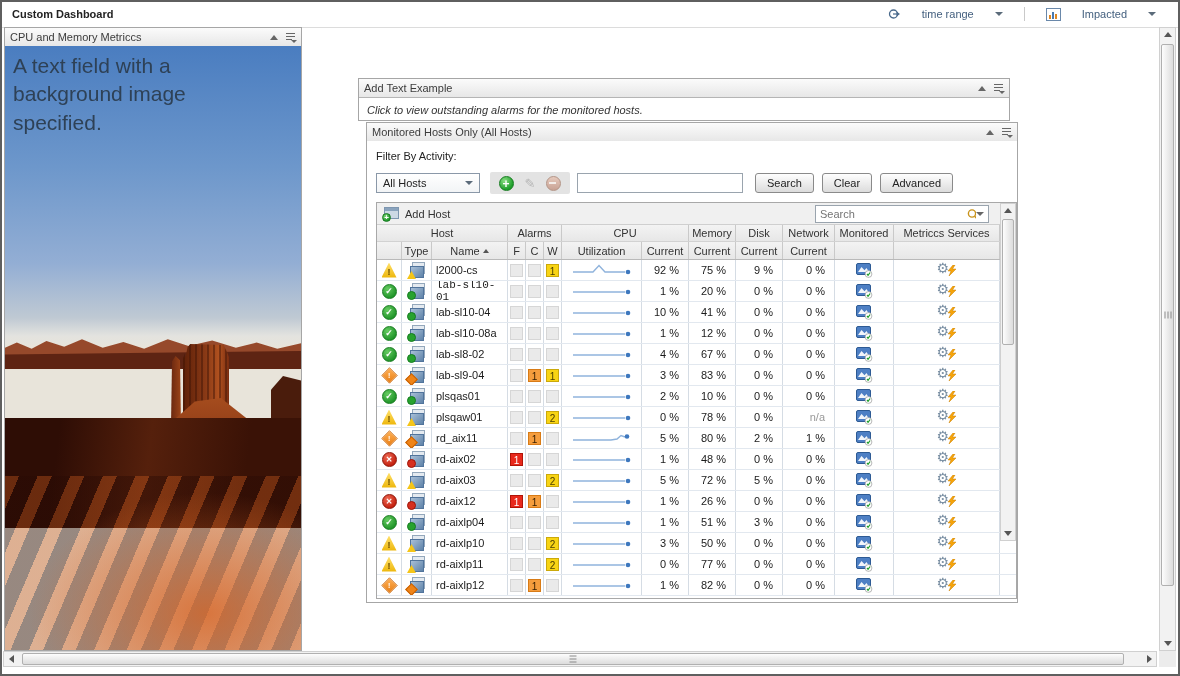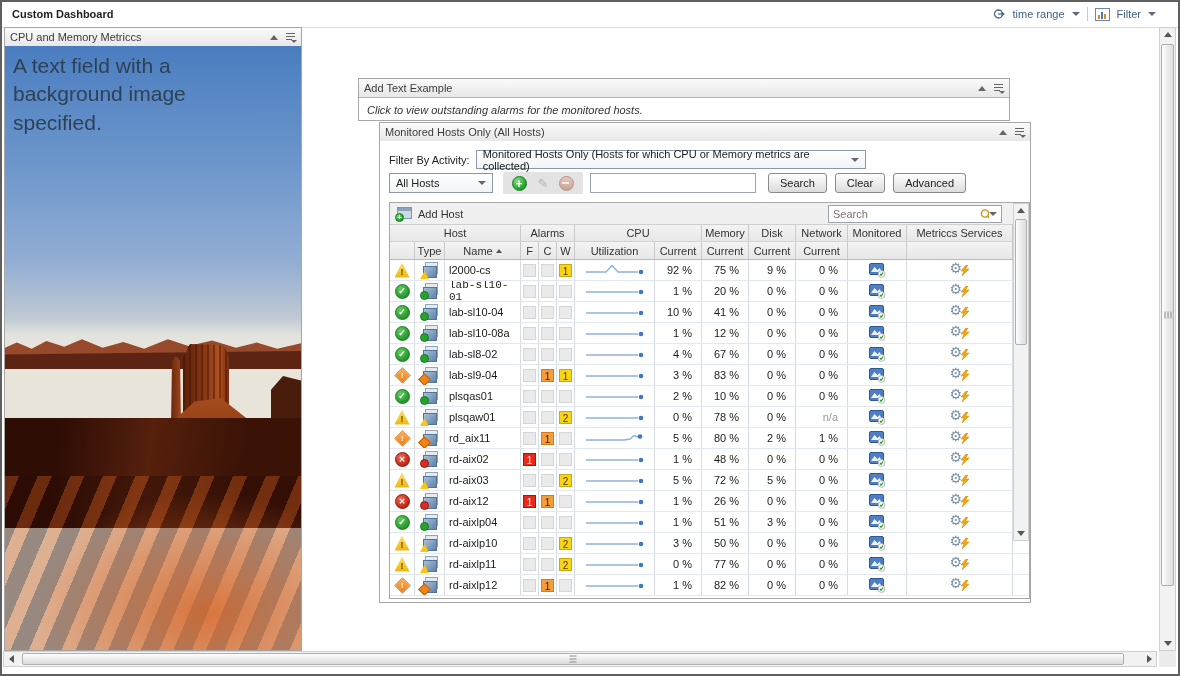--- a/index.html
+++ b/index.html
@@ -2,21 +2,21 @@
 <html><head>
 <meta charset="utf-8">
 <style>
   html,body{margin:0;padding:0;background:#fff;font-family:"Liberation Sans",sans-serif;}
   #app{position:relative;width:1180px;height:676px;border:2px solid #5f5f5f;box-sizing:border-box;background:#fff;overflow:hidden;}
   .abs{position:absolute;}
 
   
   #topbar{left:0;top:0;width:1176px;height:25px;background:#fff;border-bottom:1px solid #dcdcdc;}
   #dash-title{left:10px;top:6px;font-size:11px;font-weight:bold;color:#222;}
-  #topbar-right{right:22px;top:5px;display:flex;align-items:center;gap:7px;color:#44607f;font-size:11px;}
+  #topbar-right{right:22px;top:5px;display:flex;align-items:center;gap:21px;color:#44607f;font-size:11px;}
   .caret{width:0;height:0;border-left:4px solid transparent;border-right:4px solid transparent;border-top:4px solid #5b6b7a;display:inline-block;}
   .tb-sep{width:1px;height:14px;background:#c9c9c9;display:inline-block;}
   .rep-ic{width:13px;height:11px;border:1px solid #6a88aa;background:#fff;position:relative;display:inline-block;}
   .rep-ic i{position:absolute;bottom:1px;width:2px;background:#e08822;}
   .rep-ic i.b1{left:2px;height:4px;}
   .rep-ic i.b2{left:5px;height:7px;background:#4a7ab0;}
   .rep-ic i.b3{left:8px;height:5px;}
 
   
   .panel{border:1px solid #a6a6a6;background:#fff;box-sizing:border-box;}
@@ -42,21 +42,21 @@
   .foreground{position:absolute;left:0;top:430px;width:100%;height:176px;background:linear-gradient(180deg,#3c1207,#6e2a10 38%,#8c3a12 68%,#networks 0,#5e2008);}
   .fg-streaks{position:absolute;left:0;top:430px;width:100%;height:176px;background:repeating-linear-gradient(113deg,rgba(205,92,30,.38) 0 13px,rgba(40,10,4,.42) 13px 30px);}
   .fg-glow{position:absolute;left:0;top:430px;width:100%;height:176px;background:radial-gradient(ellipse at 68% 78%,rgba(214,98,34,.75),rgba(0,0,0,0) 62%);}
   #overlay-text{position:absolute;left:8px;top:6px;width:220px;font-size:21px;line-height:1.35;color:#2e4156;}
 
   
   #text-panel{left:356px;top:76px;width:652px;height:43px;}
   #text-panel .body{height:23px;display:flex;align-items:center;padding-left:8px;font-size:11px;font-style:italic;color:#333;}
 
   
-  #hosts-panel{left:377px;top:120px;width:652px;height:481px;}
+  #hosts-panel{left:364px;top:120px;width:652px;height:481px;}
   #hosts-body{position:absolute;left:0;top:18px;right:0;bottom:0;background:#fff;}
   #filter-row{position:absolute;left:9px;top:9px;display:flex;align-items:center;font-size:11px;color:#222;}
   .selbox{height:19px;border:1px solid #8a98a8;background:linear-gradient(180deg,#fff,#f2f4f6);display:flex;align-items:center;padding:0 6px;font-size:11px;color:#222;box-sizing:border-box;gap:6px;}
   .selbox .caret{margin-left:auto;}
   #filter-select{margin-left:6px;width:390px;}
   #toolbar-row{position:absolute;left:9px;top:31px;display:flex;align-items:center;}
   #scope-select{width:104px;height:20px;}
   #crud-group{margin-left:10px;width:74px;height:22px;background:#e3e3e3;border-radius:2px;display:flex;align-items:center;justify-content:space-around;padding:0 3px;}
   .tb-add{width:15px;height:15px;border-radius:50%;background:radial-gradient(circle at 35% 30%,#8ade84,#1e9e2a 70%);border:1px solid #157c1f;color:#fff;font-size:12px;font-weight:bold;line-height:14px;text-align:center;box-sizing:border-box;}
   .tb-edit{color:#b5b5b5;font-size:13px;line-height:13px;}
@@ -154,21 +154,21 @@
           <path d="M8.5 3.4 L12 6 L8.5 8.6 Z" fill="#4a6a8c"></path>
         </svg>
       <span>time range</span>
       <span class="caret"></span>
       <span class="tb-sep"></span>
       <span class="rep-ic">
           <i class="b1"></i>
           <i class="b2"></i>
           <i class="b3"></i>
         </span>
-      <span>Filter</span>
+      <span>Impacted</span>
       <span class="caret"></span>
     </div>
   </div>
 
   <div class="abs panel" id="left-panel">
     <div class="phead">
       <span class="lbl">CPU and Memory Metriccs</span>
       <span class="tri-up"></span>
       <span class="menu-ic">
           <i></i>
@@ -215,24 +215,20 @@
           <i></i>
           <i></i>
           <i></i>
           <u></u>
         </span>
     </div>
     <div id="hosts-body">
 
       <div id="filter-row">
         <span>Filter By Activity:</span>
-        <div class="selbox" id="filter-select">
-          <span>Monitored Hosts Only (Hosts for which CPU or Memory metrics are collected)</span>
-          <span class="caret"></span>
-        </div>
       </div>
 
       <div id="toolbar-row">
         <div class="selbox" id="scope-select">
           <span>All Hosts</span>
           <span class="caret"></span>
         </div>
         <div id="crud-group">
           <span class="tb-add">+</span>
           <span class="tb-edit">✎</span>

